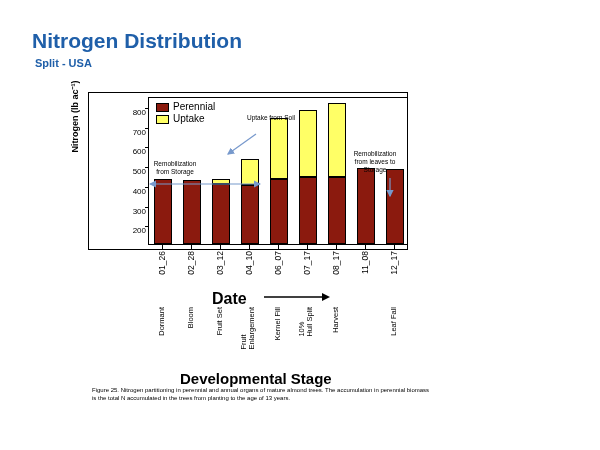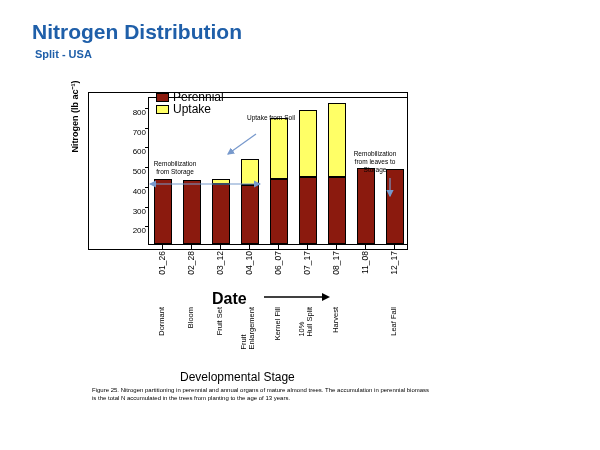--- a/index.html
+++ b/index.html
@@ -18,20 +18,21 @@
     position: absolute;
     left: 32px;
     top: 20px;
   }
   #main-title {
     font-size: 21px;
     font-weight: bold;
     color: #1F5FA9;
     letter-spacing: 0px;
     line-height: 24px;
+    margin-top: 9px;
   }
   #sub-title {
     font-size: 11px;
     font-weight: bold;
     color: #1F5FA9;
     margin-top: 4px;
     margin-left: 3px;
   }
 
   
@@ -116,22 +117,22 @@
     right: 0;
     background: #FFFF66;
     border: 1px solid #000;
     box-sizing: border-box;
   }
 
   
   #legend {
     position: absolute;
     left: 96px;
-    top: 0;
-    font-size: 12px;
+    top: 10px;
+    font-size: 10px;
     line-height: 10px;
   }
   #legend .row {
     display: flex;
     align-items: center;
     margin-bottom: 2px;
   }
   #legend .swatch {
     width: 11px;
     height: 7px;
@@ -178,22 +179,22 @@
   }
 
   #date-axis-label {
     position: absolute;
     font-size: 16px;
     font-weight: bold;
     color: #000;
   }
   #stage-axis-label {
     position: absolute;
-    font-size: 12px;
-    font-weight: normal;
+    font-size: 15px;
+    font-weight: bold;
     color: #000;
   }
   #caption {
     position: absolute;
     font-size: 6px;
     line-height: 8px;
     color: #000;
     width: 340px;
   }
 </style>

